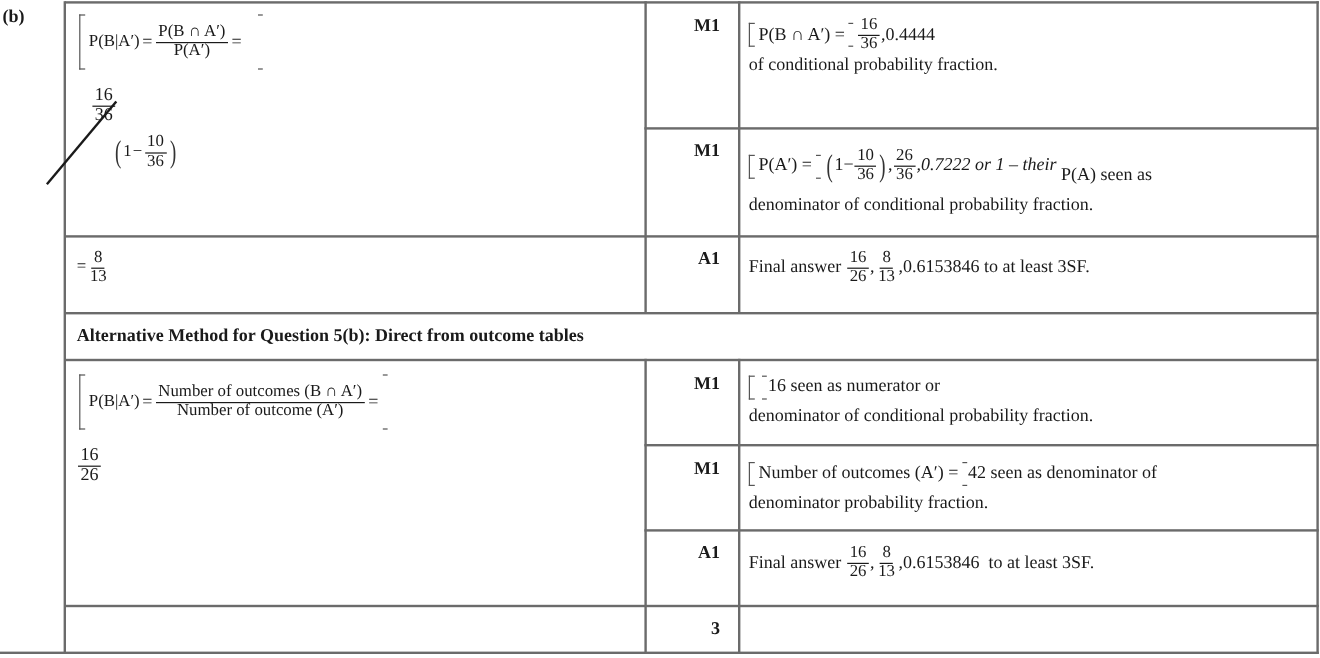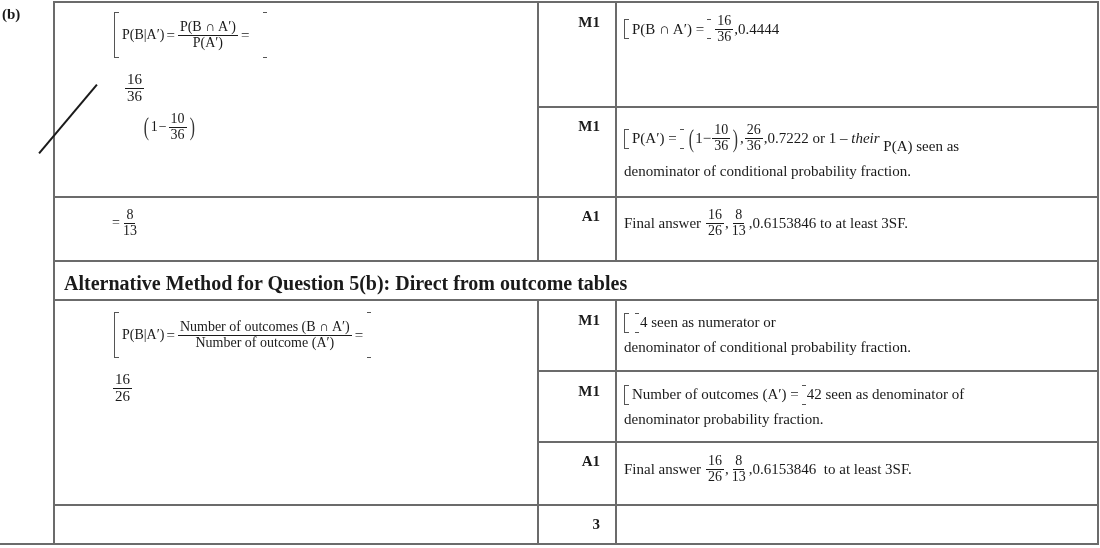--- a/index.html
+++ b/index.html
@@ -30,21 +30,20 @@
     .vline { width: 2px; }
 
     .part-label {
       position: absolute;
       left: 2px; top: 6px;
       font-weight: bold;
       font-size: 15px;
     }
     .cell {
       position: absolute;
-      margin-left: 48px;
     }
     .mark {
       position: absolute;
       font-weight: bold;
       font-size: 15px;
       text-align: right;
       width: 60px;
     }
     .notes {
       position: absolute;
@@ -83,21 +82,21 @@
       font-size: 26px;
       font-weight: 100;
       color: #333;
       transform: scaleX(0.6);
       line-height: 1;
     }
     .alt-heading {
       position: absolute;
       left: 64px; top: 272px;
       font-weight: bold;
-      font-size: 20px;
+      font-size: 15px;
     }
     .slash-line {
       position: absolute;
       left: 67px; top: 74px;
       width: 2px; height: 90px;
       background: #1a1a1a;
       transform: rotate(40deg);
       transform-origin: center;
     }
     .flexrow {
@@ -165,20 +164,21 @@
     <div class="flexrow">
       <span class="bracket-l" style="height:18px;"></span>
       <span>P(B ∩ A′) =</span>
       <span class="bracket-l bracket-r" style="height:18px;"></span>
       <span class="frac">
         <span class="num">16</span>
         <span class="den">36</span>
       </span>
       <span>,0.4444</span>
     </div>
+    <div>of conditional probability fraction.</div>
   </div>
 
   <div class="mark" style="left:540px; top:118px;">M1</div>
   <div class="notes" style="left:624px; top:120px;">
     <div class="flexrow">
       <span class="bracket-l" style="height:18px;"></span>
       <span>P(A′) =</span>
       <span class="bracket-l bracket-r" style="height:18px;"></span>
       <span class="paren">(</span>
       <span>1</span>
@@ -186,21 +186,21 @@
       <span class="frac">
         <span class="num">10</span>
         <span class="den">36</span>
       </span>
       <span class="paren">)</span>
       <span>,</span>
       <span class="frac">
         <span class="num">26</span>
         <span class="den">36</span>
       </span>
-      <span style="white-space:pre;">,0.7222 or 1 – </span>
+      <span style="white-space:pre;font-style:italic;">,0.7222 or 1 – </span>
         <span class="it">their</span>
         <span style="white-space:pre;margin-top:16px;"> P(A) seen as</span>
     </div>
     <div style="margin-top:4px;">denominator of conditional probability fraction.</div>
   </div>
 
   <div class="cell flexrow" style="left:64px; top:208px;">
     <span style="font-size:14px;">=</span>
     <span class="frac">
       <span class="num">8</span>
@@ -240,21 +240,21 @@
       <span class="num">16</span>
       <span class="den">26</span>
     </span>
   </div>
 
   <div class="mark" style="left:540px; top:312px;">M1</div>
   <div class="notes" style="left:624px; top:312px;">
     <div class="flexrow">
       <span class="bracket-l" style="height:18px;"></span>
       <span class="bracket-l bracket-r" style="height:18px; margin-right:1px;"></span>
-      <span>4 seen as numerator or</span>
+      <span>16 seen as numerator or</span>
     </div>
     <div style="margin-top:4px;">denominator of conditional probability fraction.</div>
   </div>
 
   <div class="mark" style="left:540px; top:383px;">M1</div>
   <div class="notes" style="left:624px; top:384px;">
     <div class="flexrow">
       <span class="bracket-l" style="height:18px;"></span>
       <span>Number of outcomes (A′) =</span>
       <span class="bracket-l bracket-r" style="height:18px; margin-right:1px;"></span>

